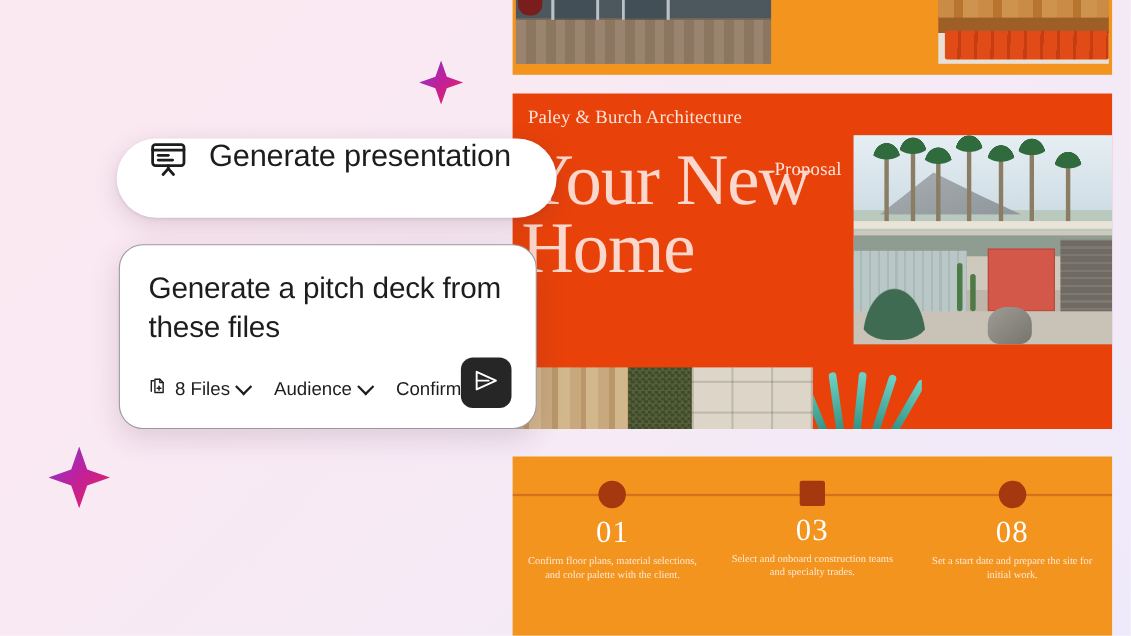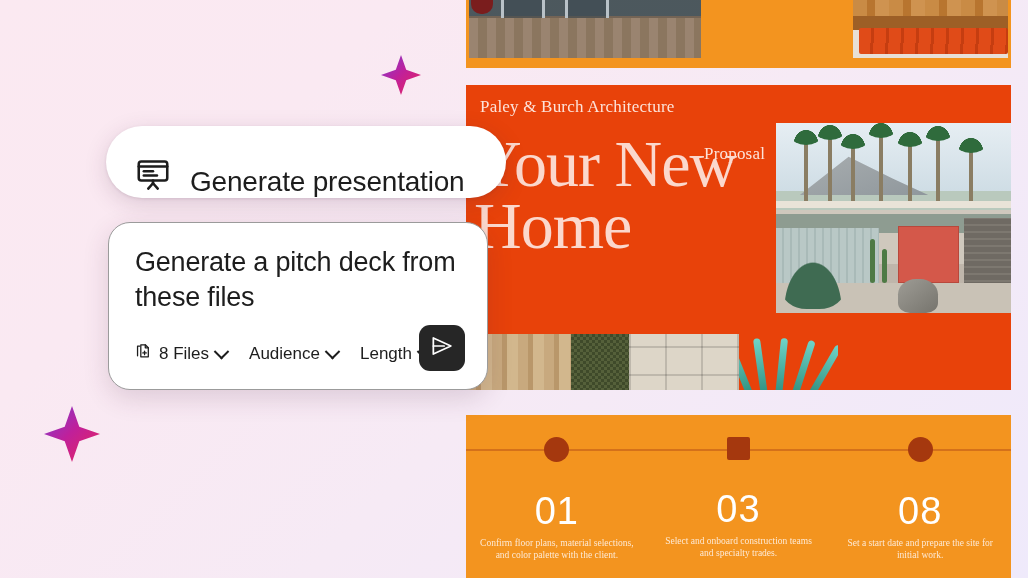--- a/index.html
+++ b/index.html
@@ -83,28 +83,28 @@
   .tl-line { position:absolute; left:0; right:0; top:34px; height:2px; background:#d4711a; }
   .tl-steps { position:absolute; left:0; right:0; top:0; display:flex; }
   .tl-step { flex:1; position:relative; text-align:center; padding-top:22px; }
   .tl-mark { width:25px; height:25px; margin:0 auto; background:#a5380e; }
   .tl-mark.circle { border-radius:50%; }
   .tl-mark.square { border-radius:2px; width:23px; height:23px; }
   .tl-mark.star { background:none; position:relative; }
   .tl-mark.star::before { content:""; position:absolute; left:50%; top:50%; width:26px; height:26px;
     transform:translate(-50%,-50%); background:#a5380e;
     clip-path:polygon(50% 0%,60% 40%,100% 50%,60% 60%,50% 100%,40% 60%,0% 50%,40% 40%); }
-  .tl-num { font-family:Liberation Sans, sans-serif; color:#fff; font-size:38px; margin-top:28px; letter-spacing:1px; }
+  .tl-num { font-family:Liberation Serif, serif; color:#fff; font-size:28px; margin-top:7px; letter-spacing:1px; }
   .tl-desc { font-family:"Liberation Serif", serif; color:#fde9d4; font-size:9.5px; line-height:1.25;
     margin-top:5px; padding:0 14px; }
 
   
   .pill {
     position:absolute; left:106px; top:126px; width:400px; height:72px;
-    background:#fff; border-radius:36px; display:flex; align-items:flex-end; gap:18px; padding:0 28px;
+    background:#fff; border-radius:36px; display:flex; align-items:flex-start; gap:18px; padding:0 28px;
     box-shadow:0 6px 22px rgba(80,40,70,.17), 0 1px 3px rgba(80,40,70,.12);
   }
   .pill-label { font-size:28px; color:#1d1d1d; letter-spacing:-.2px; }
 
   .prompt {
     position:absolute; left:108px; top:222px; width:380px; height:168px;
     background:#fff; border:1.5px solid #9b9b9b; border-radius:22px; padding:22px 26px 0 26px;
     box-shadow:0 8px 26px rgba(80,40,70,.16);
   }
   .prompt-text { font-size:27px; line-height:1.3; color:#1d1d1d; letter-spacing:-.2px; }
@@ -243,21 +243,21 @@
       <span>8 Files</span>
       <span class="chev"></span>
     </div>
 
     <div class="ctl">
       <span>Audience</span>
       <span class="chev"></span>
     </div>
 
     <div class="ctl">
-      <span>Length</span>
+      <span>Confirm</span>
       <span class="chev"></span>
     </div>
   </div>
 
   <div class="send">
     <span>
       <svg width="26" height="26" viewBox="0 0 24 24" fill="none" stroke="#fff" stroke-width="1.6" stroke-linecap="round" stroke-linejoin="round">
         <path d="M4 4.6 20.2 12 4 19.4z"></path>
         <line x1="4" y1="12" x2="14" y2="12"></line>
       </svg>

